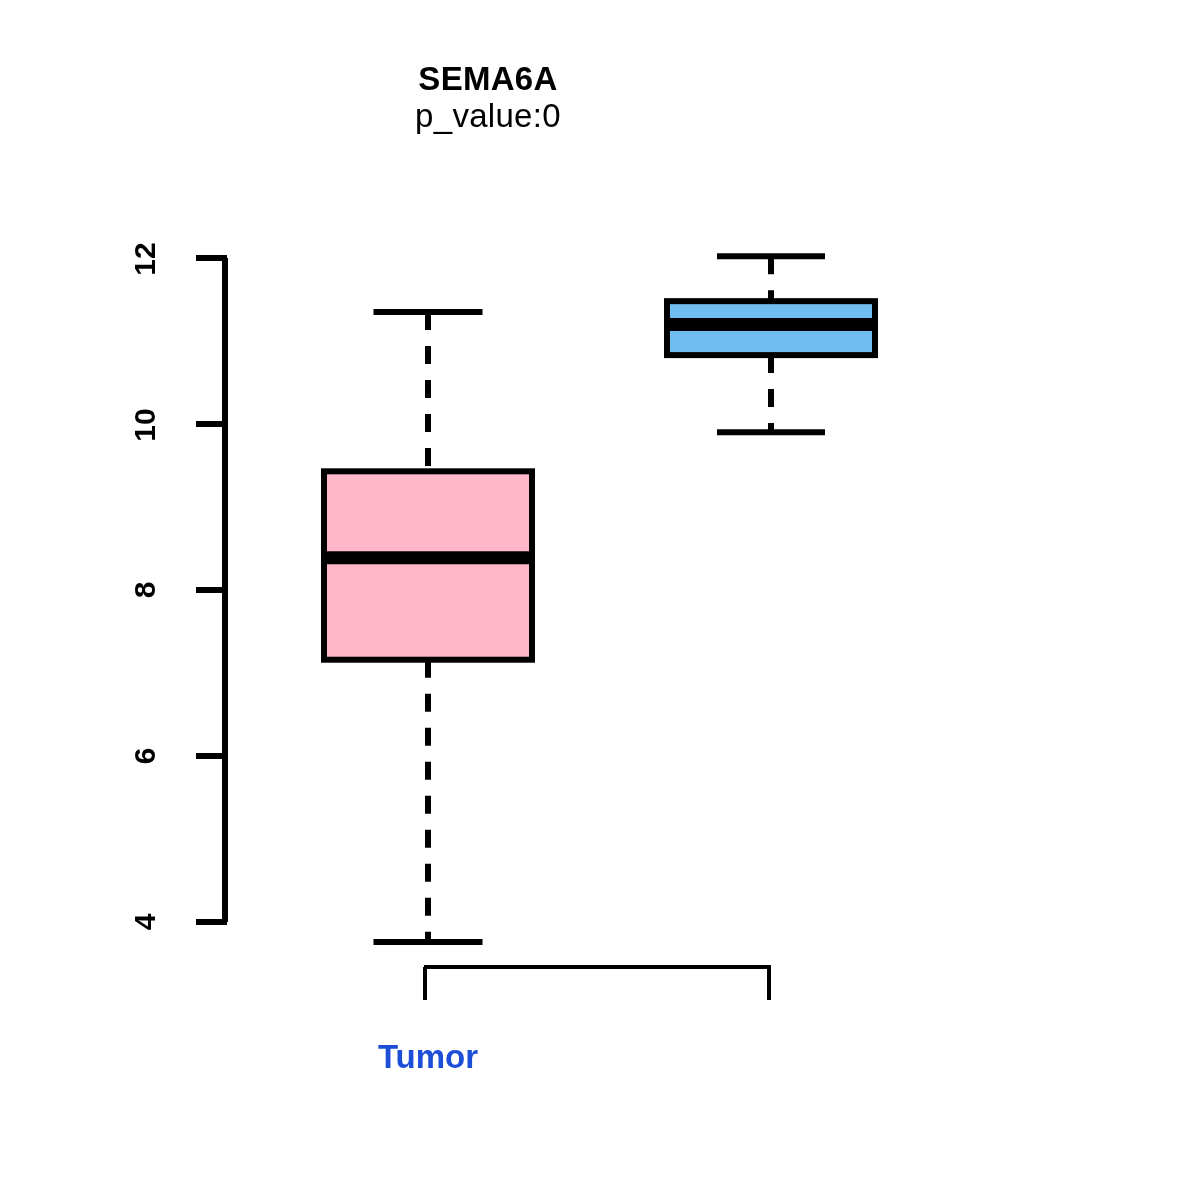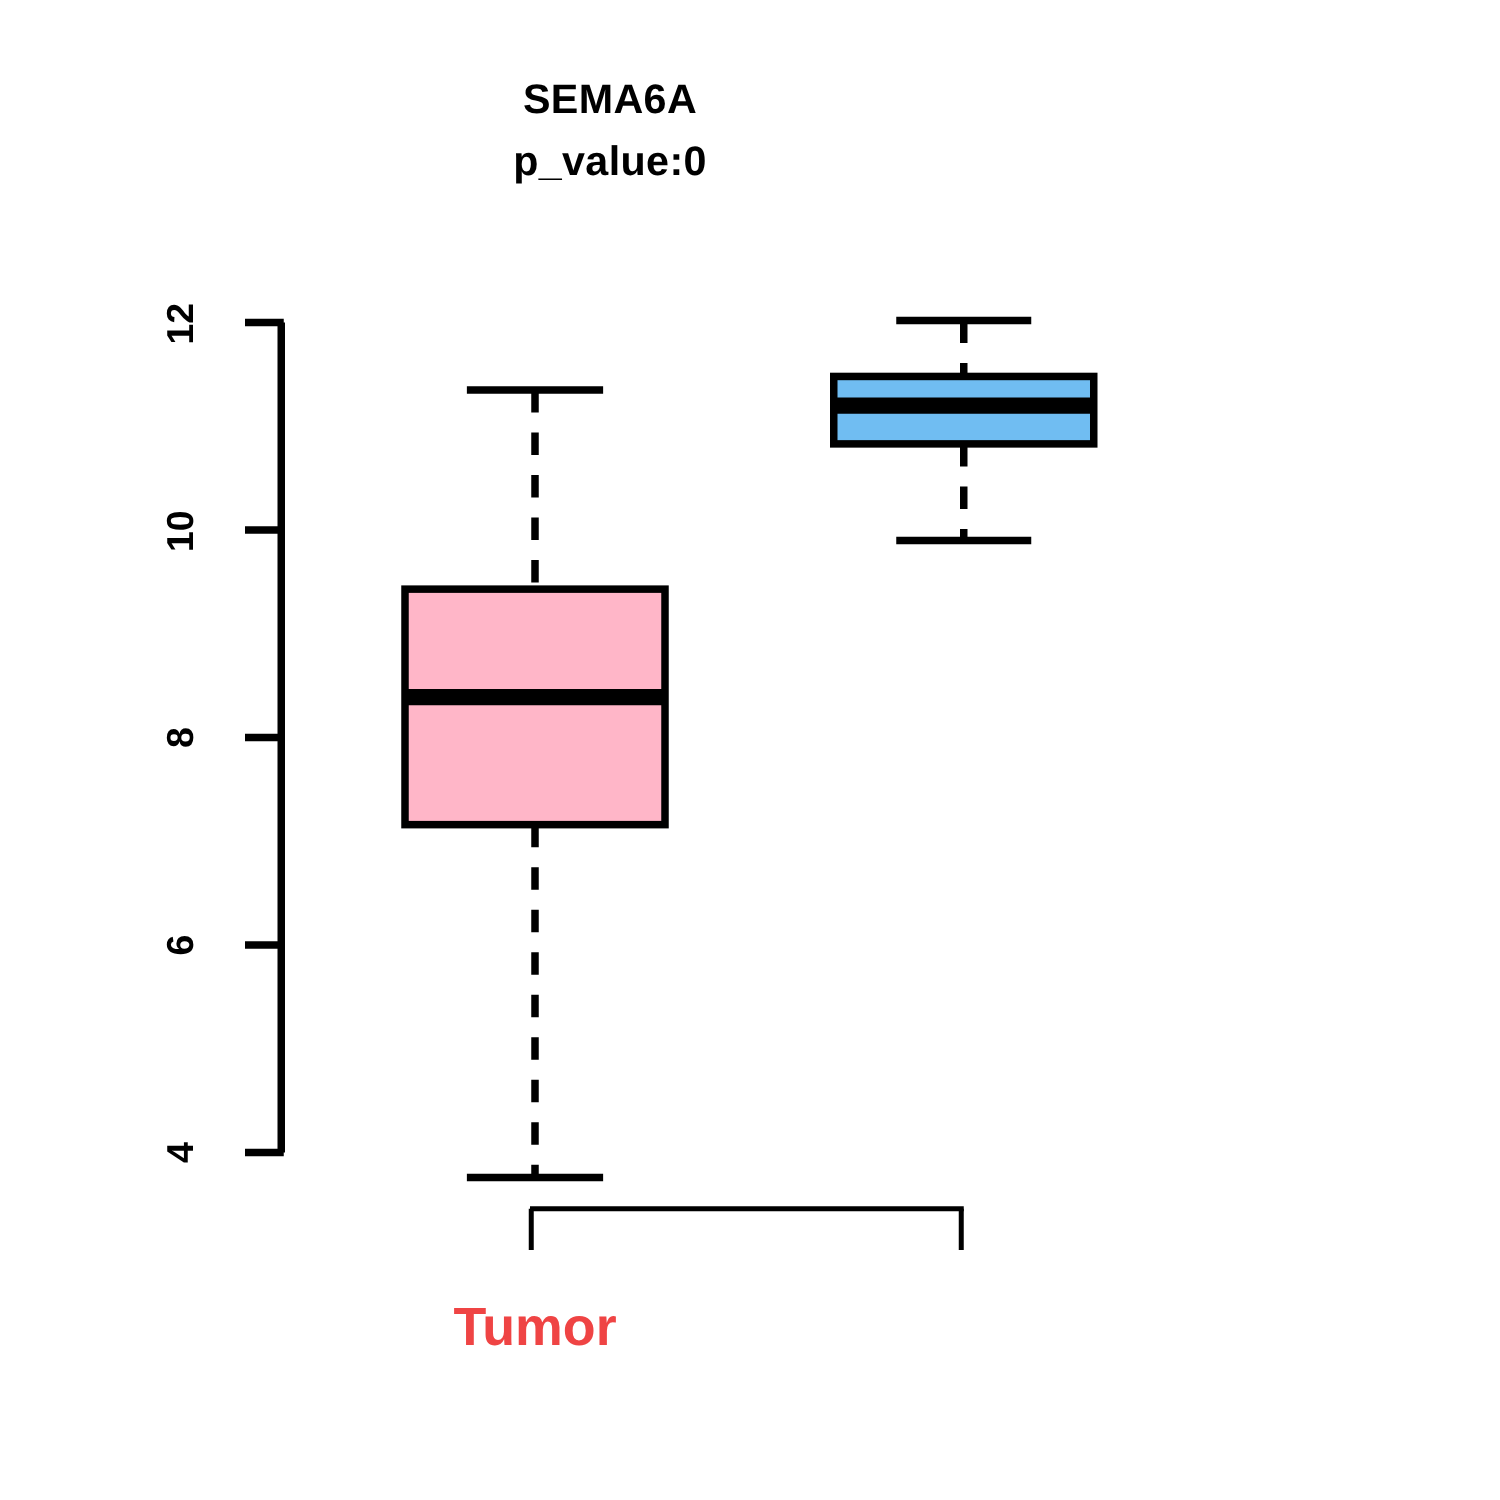--- a/index.html
+++ b/index.html
@@ -29,42 +29,42 @@
   }
   .title-main {
     font-size: 33px;
     font-weight: bold;
     color: #000000;
     line-height: 1.0;
     letter-spacing: 0.3px;
   }
   .title-sub {
     font-size: 33px;
-    font-weight: bold;
+    font-weight: normal;
     color: #000000;
     line-height: 1.0;
-    margin-top: 17px;
+    margin-top: 4px;
     letter-spacing: 0.3px;
   }
   .ytick-label {
     position: absolute;
     font-size: 30px;
     font-weight: bold;
     color: #000000;
     white-space: nowrap;
     transform-origin: center center;
     transform: rotate(-90deg);
     text-align: center;
     pointer-events: none;
   }
   .xtick-label {
     position: absolute;
-    font-size: 43px;
+    font-size: 33px;
     font-weight: bold;
-    color: #ef4444;
+    color: #1d4ed8;
     white-space: nowrap;
     text-align: center;
     pointer-events: none;
   }
   svg.plot-svg {
     position: absolute;
     left: 0;
     top: 0;
     width: 1200px;
     height: 1200px;

